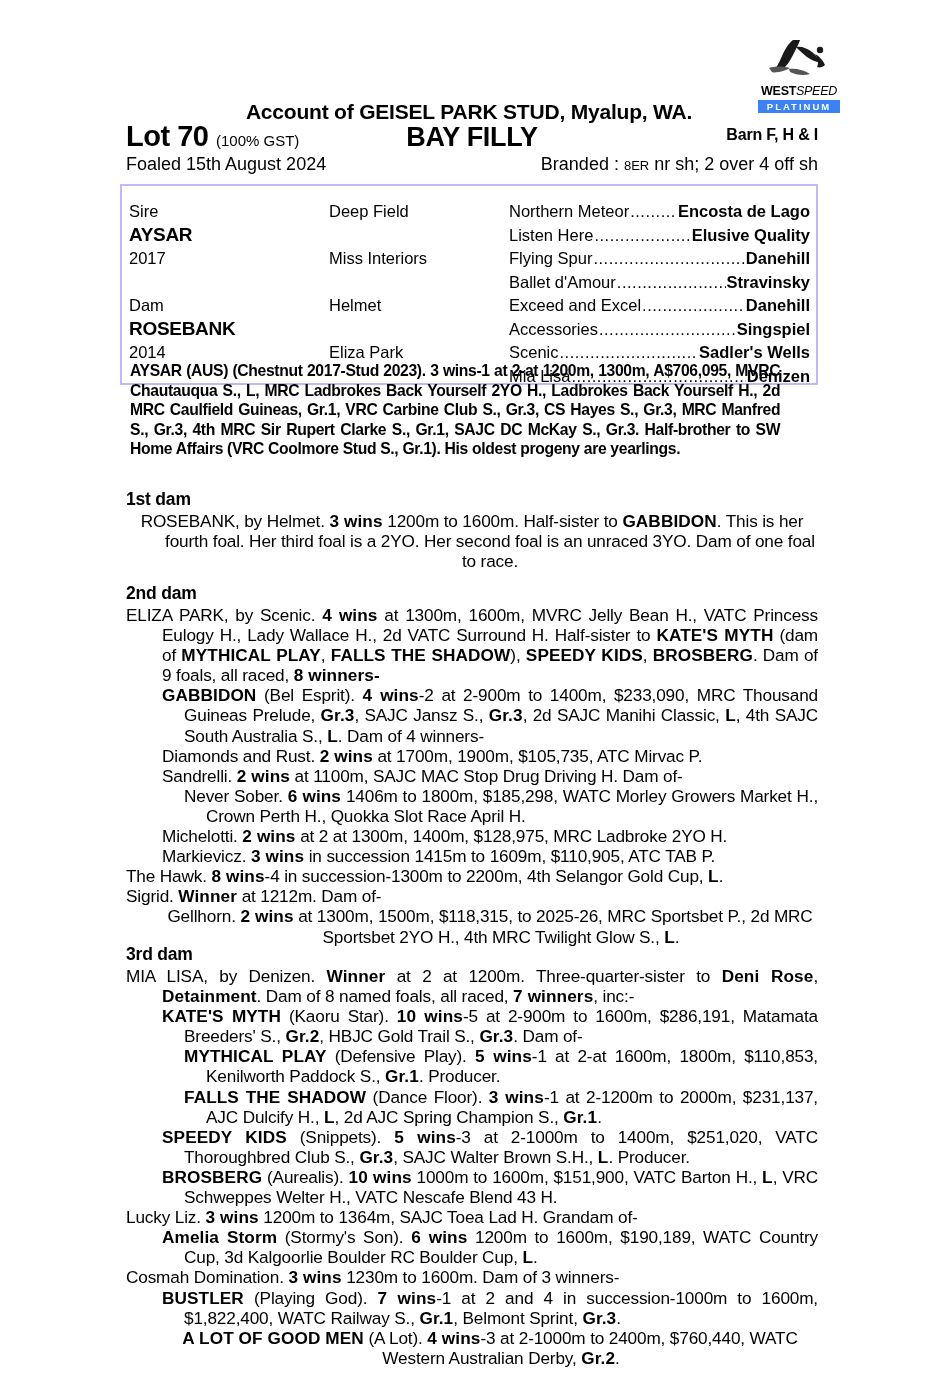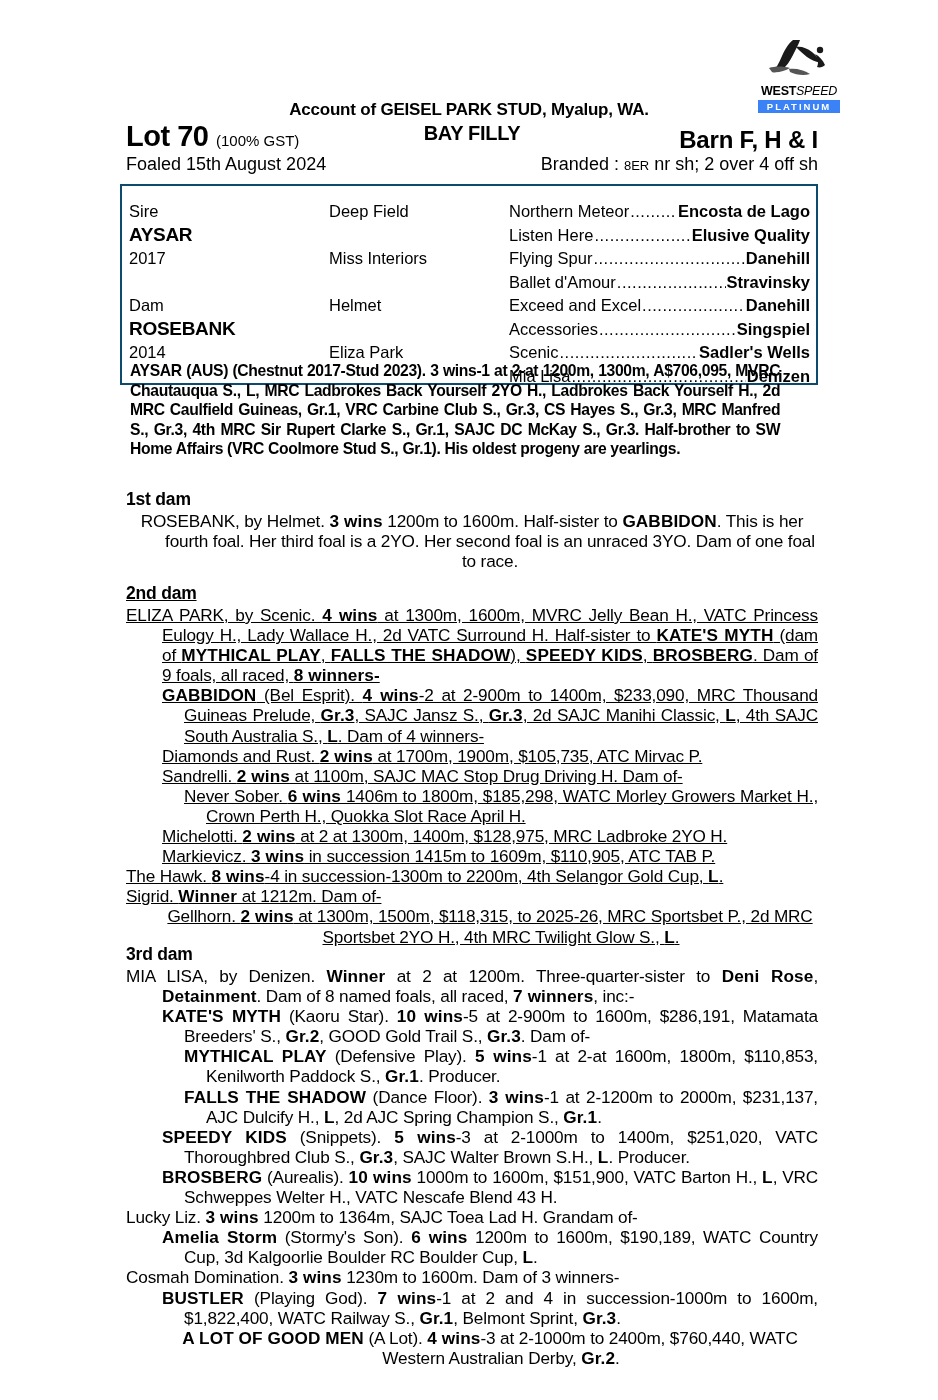--- a/index.html
+++ b/index.html
@@ -46,21 +46,21 @@
     padding: 0 2px;
   }
 
   
   .account {
     position: absolute;
     left: 0; right: 0;
     top: 100px;
     text-align: center;
     font-weight: bold;
-    font-size: 17px;
+    font-size: 21px;
     letter-spacing: -0.2px;
   }
 
   .titlerow {
     position: absolute;
     left: 126px;
     right: 120px;
     top: 120px;
     height: 32px;
   }
@@ -70,27 +70,27 @@
     letter-spacing: -0.5px;
     white-space: nowrap;
   }
   .lot .gst {
     font-size: 15px; font-weight: normal; letter-spacing: 0;
   }
   .sex {
     position: absolute;
     left: 0; right: 0; top: 2px;
     text-align: center;
-    font-size: 20px;
+    font-size: 27px;
     font-weight: bold;
     letter-spacing: -0.3px;
   }
   .barn {
     position: absolute; right: 0; top: 6px;
-    font-size: 24px; font-weight: bold;
+    font-size: 16px; font-weight: bold;
     letter-spacing: -0.2px;
     white-space: nowrap;
   }
 
   .subrow {
     position: absolute;
     left: 126px;
     right: 120px;
     top: 154px;
     height: 24px;
@@ -99,21 +99,21 @@
   .foaled { position: absolute; left: 0; top: 0; white-space: nowrap; }
   .branded { position: absolute; right: 0; top: 0; white-space: nowrap; }
   .branded .brandmark { font-size: 13px; }
 
   
   .ped {
     position: absolute;
     left: 120px;
     top: 184px;
     width: 698px;
-    border: 2px solid #0c4a6e;
+    border: 2px solid #c4b5fd;
     padding: 4px 6px 5px 7px;
   }
   .ped-row { display: flex; height: 23.5px; align-items: baseline; }
   .ped-c1 { width: 200px; flex: none; font-size: 16.5px; }
   .ped-c2 { width: 180px; flex: none; font-size: 16.5px; }
   .ped-c3 { flex: 1 1 auto; font-size: 16.5px; min-width: 0; margin-top: 12px; }
   .ped-c1.nm { font-size: 19px; font-weight: bold; letter-spacing: -0.3px; }
 
   
   .lead { display: flex; align-items: baseline; width: 100%; white-space: nowrap; }
@@ -149,21 +149,21 @@
 
   
   .dam-head {
     font-size: 17.5px;
     font-weight: bold;
     letter-spacing: -0.2px;
     margin: 0 0 1px 0;
   }
   .sec { position: absolute; left: 126px; width: 692px; }
   #sec-1st { top: 489px; }
-  #sec-2nd { top: 583px; text-decoration: underline; }
+  #sec-2nd { top: 583px; }
   #sec-3rd { top: 944px; }
 
   .ln {
     font-size: 17.2px;
     line-height: 20.1px;
     text-align: justify;
     text-justify: inter-word;
     letter-spacing: -0.15px;
     margin: 0;
   }
@@ -312,21 +312,21 @@
       <p class="ln hang2"><span>Never Sober. </span><span class="bw">6 wins</span><span> 1406m to 1800m, $185,298, WATC Morley Growers Market H., Crown Perth H., Quokka Slot Race April H.</span></p>
       <p class="ln hang1"><span>Michelotti. </span><span class="bw">2 wins</span><span> at 2 at 1300m, 1400m, $128,975, MRC Ladbroke 2YO H.</span></p>
       <p class="ln hang1"><span>Markievicz. </span><span class="bw">3 wins</span><span> in succession 1415m to 1609m, $110,905, ATC TAB P.</span></p>
       <p class="ln hang0"><span>The Hawk. </span><span class="bw">8 wins</span><span>-4 in succession-1300m to 2200m, 4th Selangor Gold Cup, </span><span class="bw">L</span><span>.</span></p>
       <p class="ln hang0"><span>Sigrid. </span><span class="bw">Winner</span><span> at 1212m. Dam of-</span></p>
       <p class="ln hang1 last"><span>Gellhorn. </span><span class="bw">2 wins</span><span> at 1300m, 1500m, $118,315, to 2025-26, MRC Sportsbet P., 2d MRC Sportsbet 2YO H., 4th MRC Twilight Glow S., </span><span class="bw">L</span><span>.</span></p>
     </div>
   <div class="sec" id="sec-3rd">
       <div class="dam-head">3rd dam</div>
       <p class="ln hang0"><span>MIA LISA, by Denizen. </span><span class="bw">Winner</span><span> at 2 at 1200m. Three-quarter-sister to </span><span class="bw">Deni Rose</span><span>, </span><span class="bw">Detainment</span><span>. Dam of 8 named foals, all raced, </span><span class="bw">7 winners</span><span>, inc:-</span></p>
-      <p class="ln hang1"><span class="bw">KATE'S MYTH</span><span> (Kaoru Star). </span><span class="bw">10 wins</span><span>-5 at 2-900m to 1600m, $286,191, Matamata Breeders' S., </span><span class="bw">Gr.2</span><span>, GOOD Gold Trail S., </span><span class="bw">Gr.3</span><span>. Dam of-</span></p>
+      <p class="ln hang1"><span class="bw">KATE'S MYTH</span><span> (Kaoru Star). </span><span class="bw">10 wins</span><span>-5 at 2-900m to 1600m, $286,191, Matamata Breeders' S., </span><span class="bw">Gr.2</span><span>, HBJC Gold Trail S., </span><span class="bw">Gr.3</span><span>. Dam of-</span></p>
       <p class="ln hang2"><span class="bw">MYTHICAL PLAY</span><span> (Defensive Play). </span><span class="bw">5 wins</span><span>-1 at 2-at 1600m, 1800m, $110,853, Kenilworth Paddock S., </span><span class="bw">Gr.1</span><span>. Producer.</span></p>
       <p class="ln hang2"><span class="bw">FALLS THE SHADOW</span><span> (Dance Floor). </span><span class="bw">3 wins</span><span>-1 at 2-1200m to 2000m, $231,137, AJC Dulcify H., </span><span class="bw">L</span><span>, 2d AJC Spring Champion S., </span><span class="bw">Gr.1</span><span>.</span></p>
       <p class="ln hang1"><span class="bw">SPEEDY KIDS</span><span> (Snippets). </span><span class="bw">5 wins</span><span>-3 at 2-1000m to 1400m, $251,020, VATC Thoroughbred Club S., </span><span class="bw">Gr.3</span><span>, SAJC Walter Brown S.H., </span><span class="bw">L</span><span>. Producer.</span></p>
       <p class="ln hang1"><span class="bw">BROSBERG</span><span> (Aurealis). </span><span class="bw">10 wins</span><span> 1000m to 1600m, $151,900, VATC Barton H., </span><span class="bw">L</span><span>, VRC Schweppes Welter H., VATC Nescafe Blend 43 H.</span></p>
       <p class="ln hang0"><span>Lucky Liz. </span><span class="bw">3 wins</span><span> 1200m to 1364m, SAJC Toea Lad H. Grandam of-</span></p>
       <p class="ln hang1"><span class="bw">Amelia Storm</span><span> (Stormy's Son). </span><span class="bw">6 wins</span><span> 1200m to 1600m, $190,189, WATC Country Cup, 3d Kalgoorlie Boulder RC Boulder Cup, </span><span class="bw">L</span><span>.</span></p>
       <p class="ln hang0"><span>Cosmah Domination. </span><span class="bw">3 wins</span><span> 1230m to 1600m. Dam of 3 winners-</span></p>
       <p class="ln hang1"><span class="bw">BUSTLER</span><span> (Playing God). </span><span class="bw">7 wins</span><span>-1 at 2 and 4 in succession-1000m to 1600m, $1,822,400, WATC Railway S., </span><span class="bw">Gr.1</span><span>, Belmont Sprint, </span><span class="bw">Gr.3</span><span>.</span></p>
       <p class="ln hang1 last"><span class="bw">A LOT OF GOOD MEN</span><span> (A Lot). </span><span class="bw">4 wins</span><span>-3 at 2-1000m to 2400m, $760,440, WATC Western Australian Derby, </span><span class="bw">Gr.2</span><span>.</span></p>
     </div>

